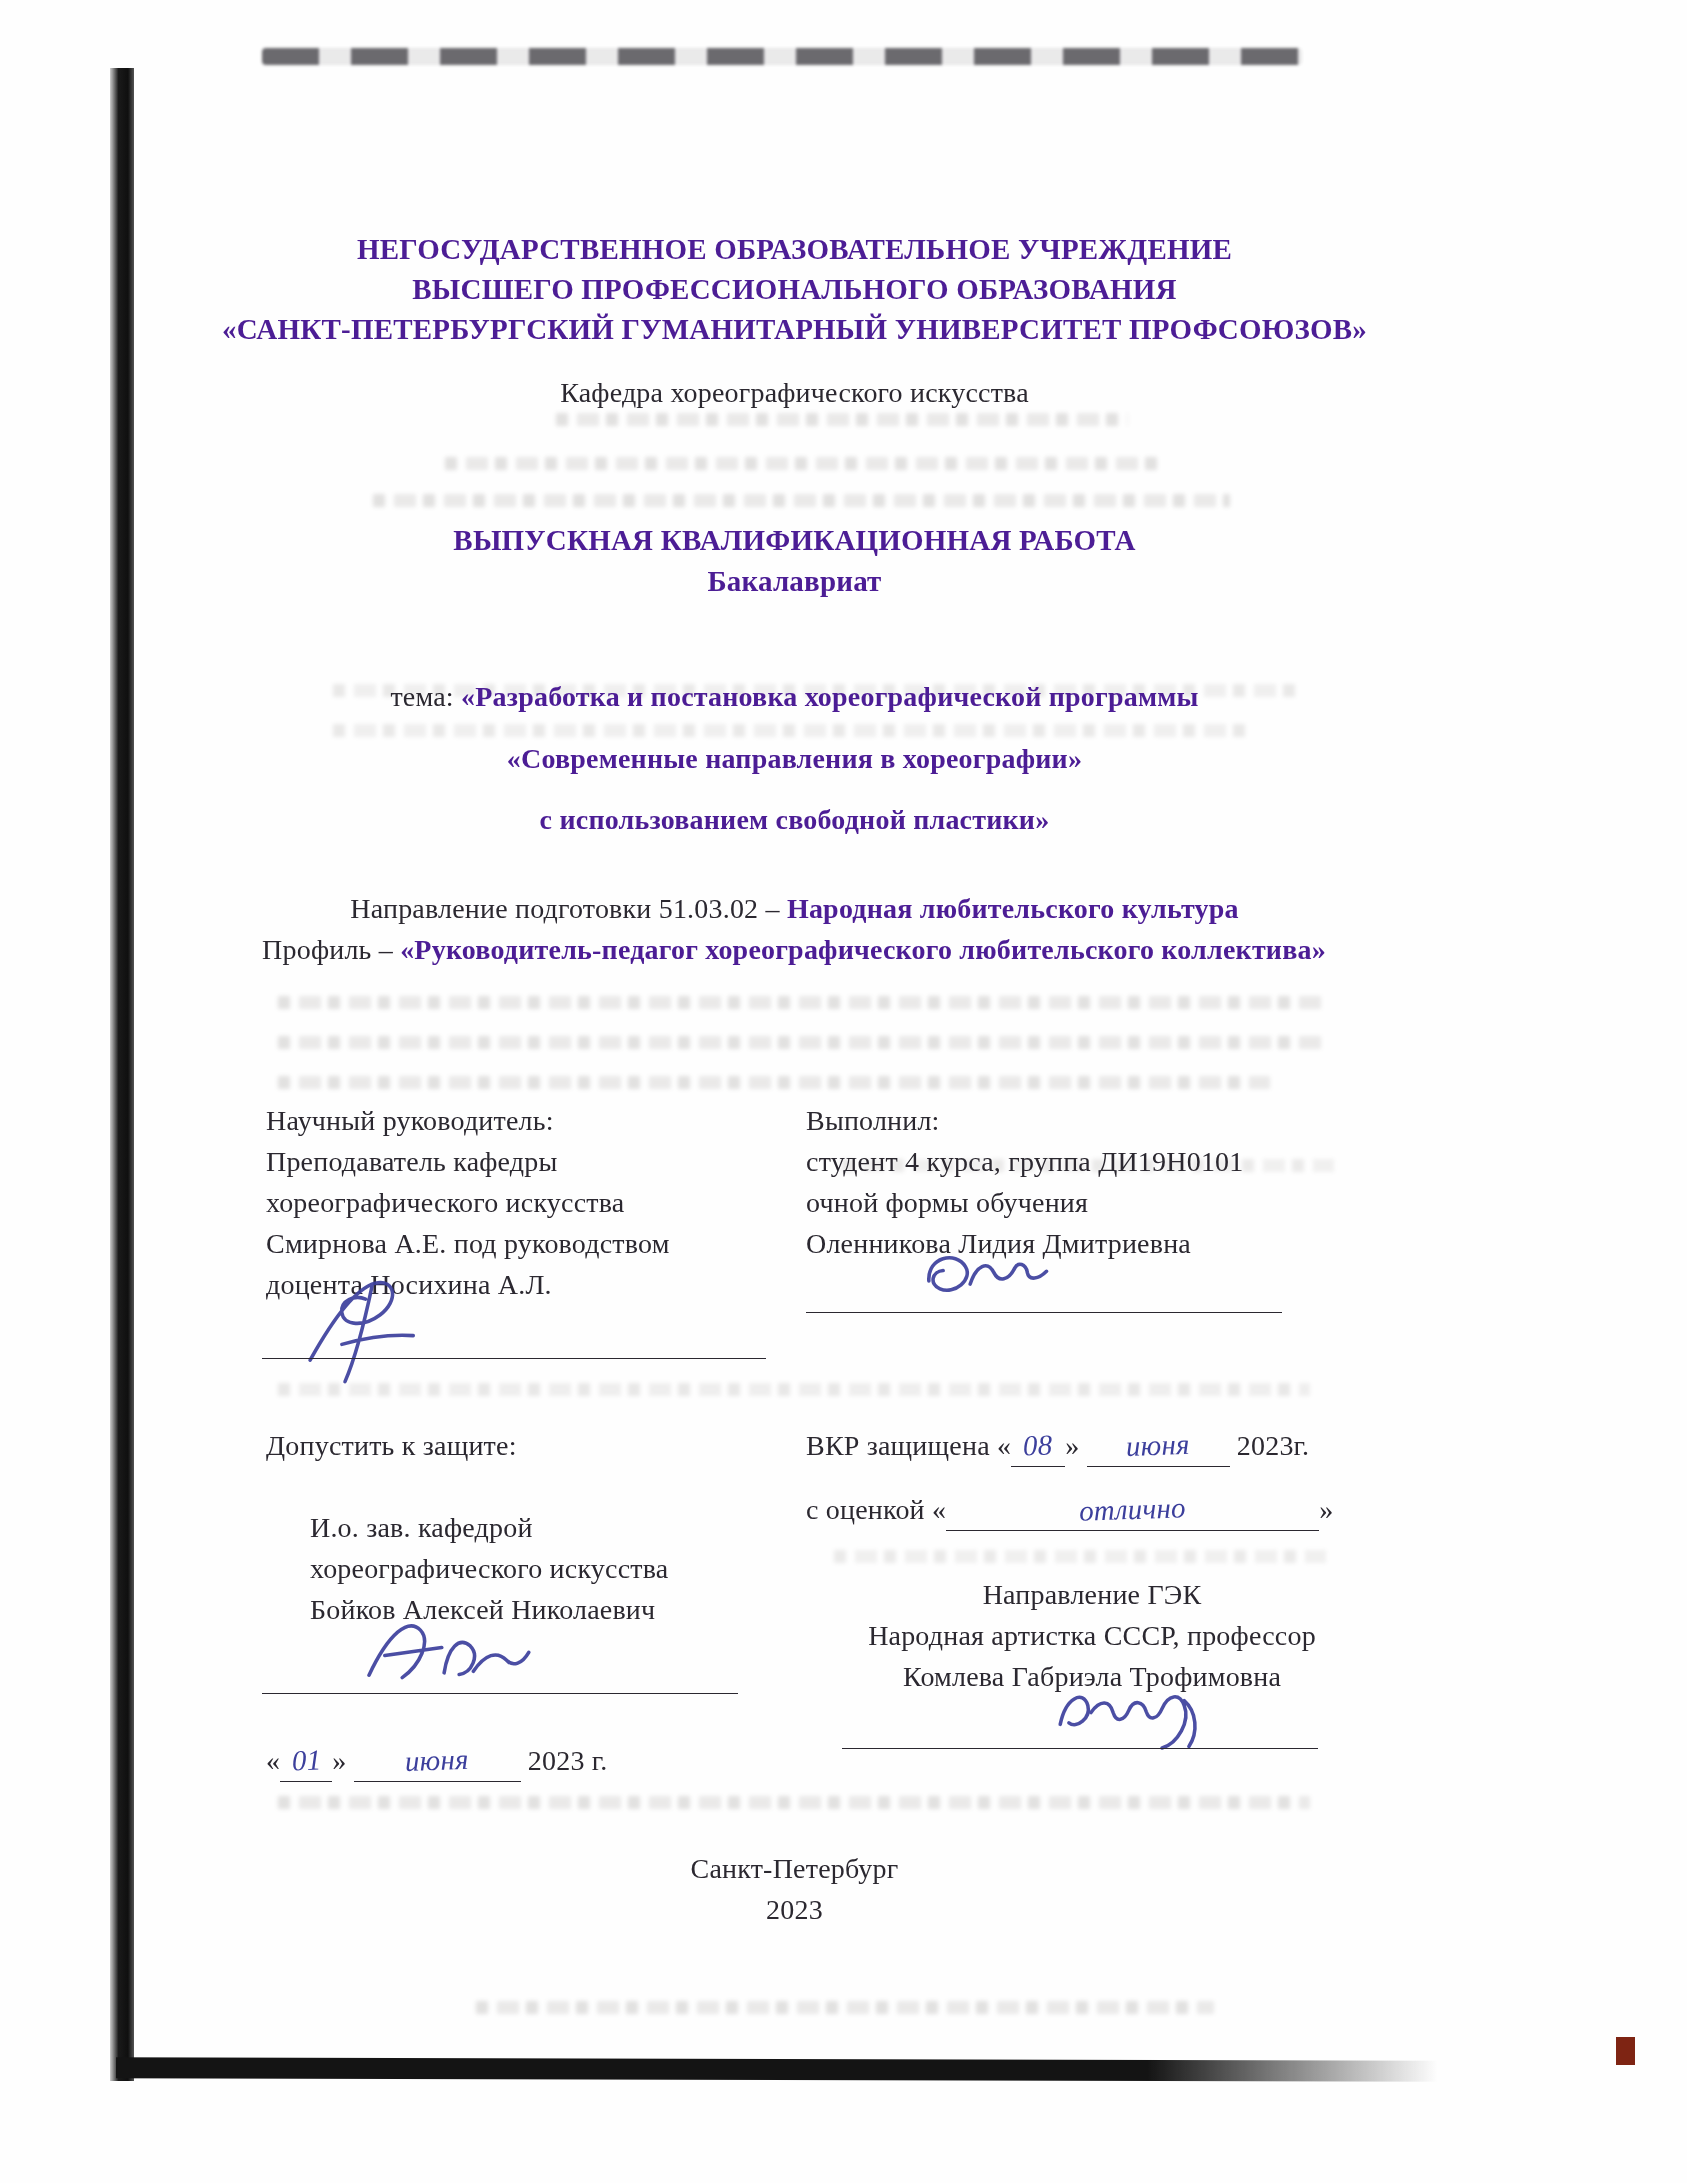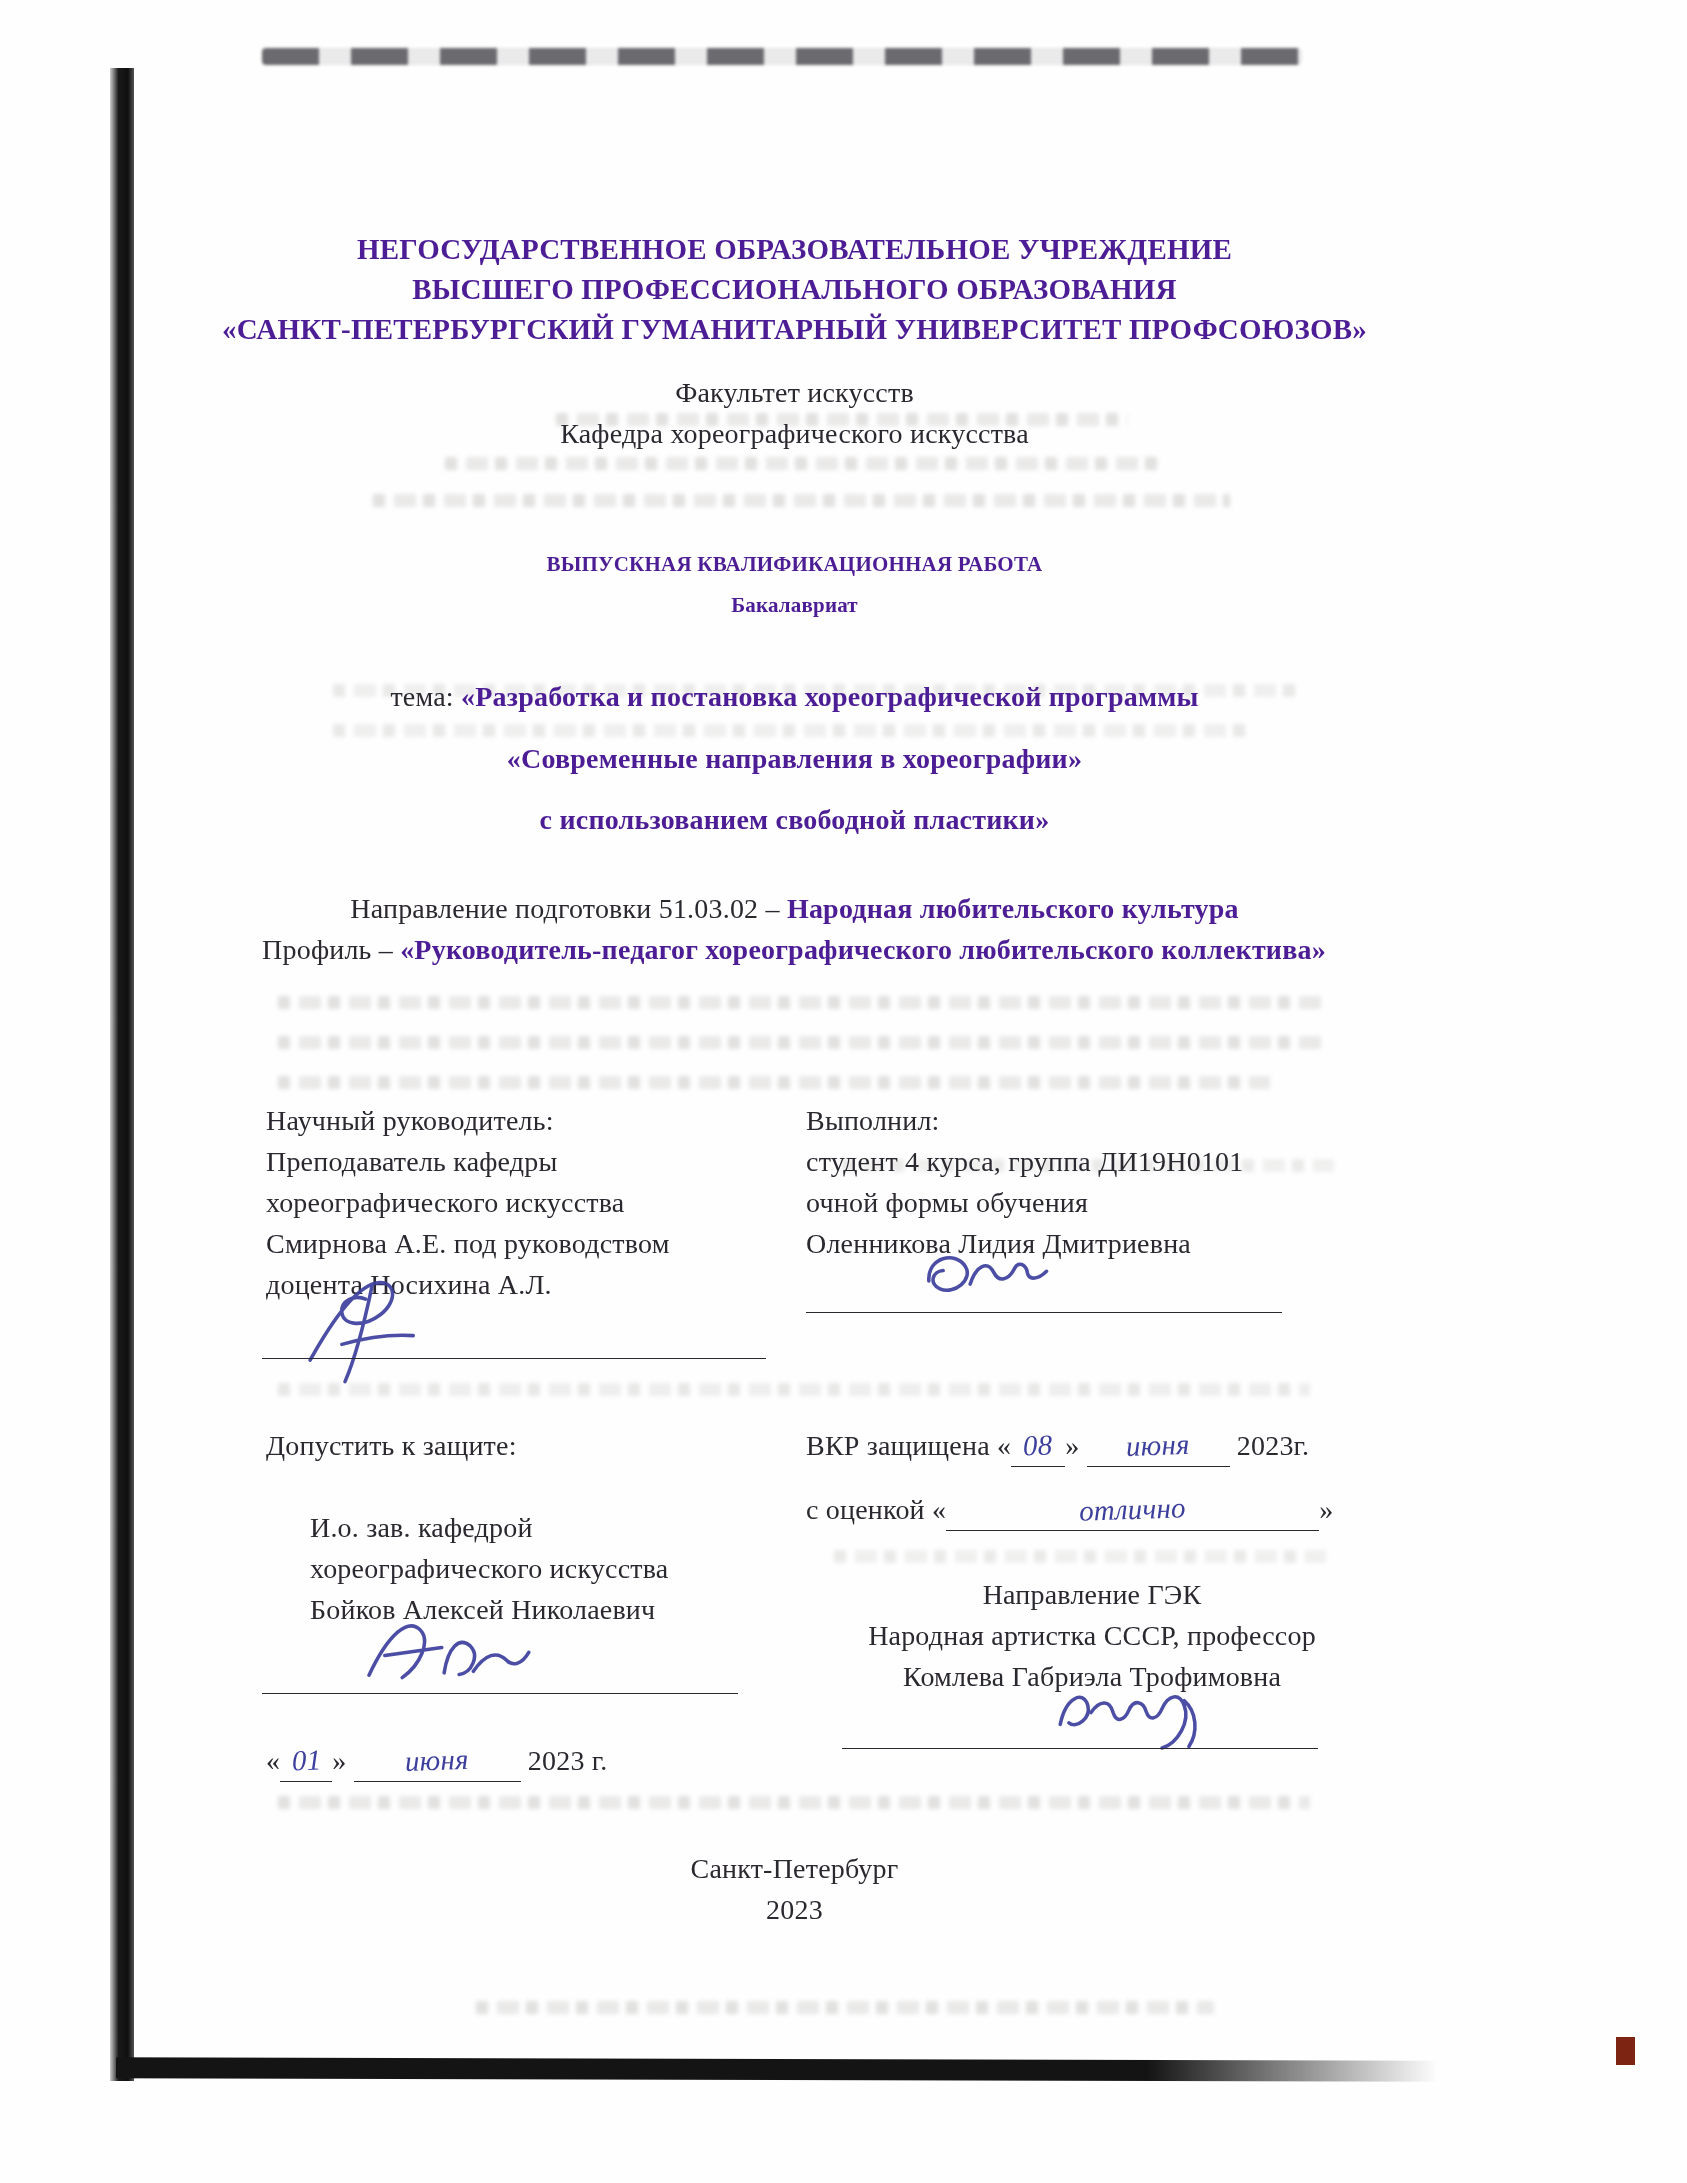--- a/index.html
+++ b/index.html
@@ -67,25 +67,24 @@
 <div class="abs ghost" style="left:278px;top:1796px;width:1032px;"></div>
 <div class="abs ghost" style="left:476px;top:2001px;width:738px;"></div>
 
 <div class="abs t b center" style="left:191px;top:229px;width:1207px;font-size:29px;line-height:40px;">
   <div>НЕГОСУДАРСТВЕННОЕ ОБРАЗОВАТЕЛЬНОЕ УЧРЕЖДЕНИЕ</div>
   <div>ВЫСШЕГО ПРОФЕССИОНАЛЬНОГО ОБРАЗОВАНИЯ</div>
   <div>«САНКТ-ПЕТЕРБУРГСКИЙ ГУМАНИТАРНЫЙ УНИВЕРСИТЕТ ПРОФСОЮЗОВ»</div>
 </div>
 
 <div class="abs t center" style="left:191px;top:372px;width:1207px;">
-  <div>Факультет искусств</div>
   <div>Кафедра хореографического искусства</div>
 </div>
 
-<div class="abs t b center" style="left:191px;top:544px;width:1207px;font-size:21px;">
+<div class="abs t b center" style="left:191px;top:520px;width:1207px;font-size:29px;">
   <div>ВЫПУСКНАЯ КВАЛИФИКАЦИОННАЯ РАБОТА</div>
   <div>Бакалавриат</div>
 </div>
 
 <div class="abs t center" style="left:191px;top:676px;width:1207px;">
   <span>тема: </span><span class="b">«Разработка и постановка хореографической программы</span>
 </div>
 <div class="abs t b center" style="left:191px;top:738px;width:1207px;">«Современные направления в хореографии»</div>
 <div class="abs t b center" style="left:191px;top:799px;width:1207px;">с использованием свободной пластики»</div>
 

